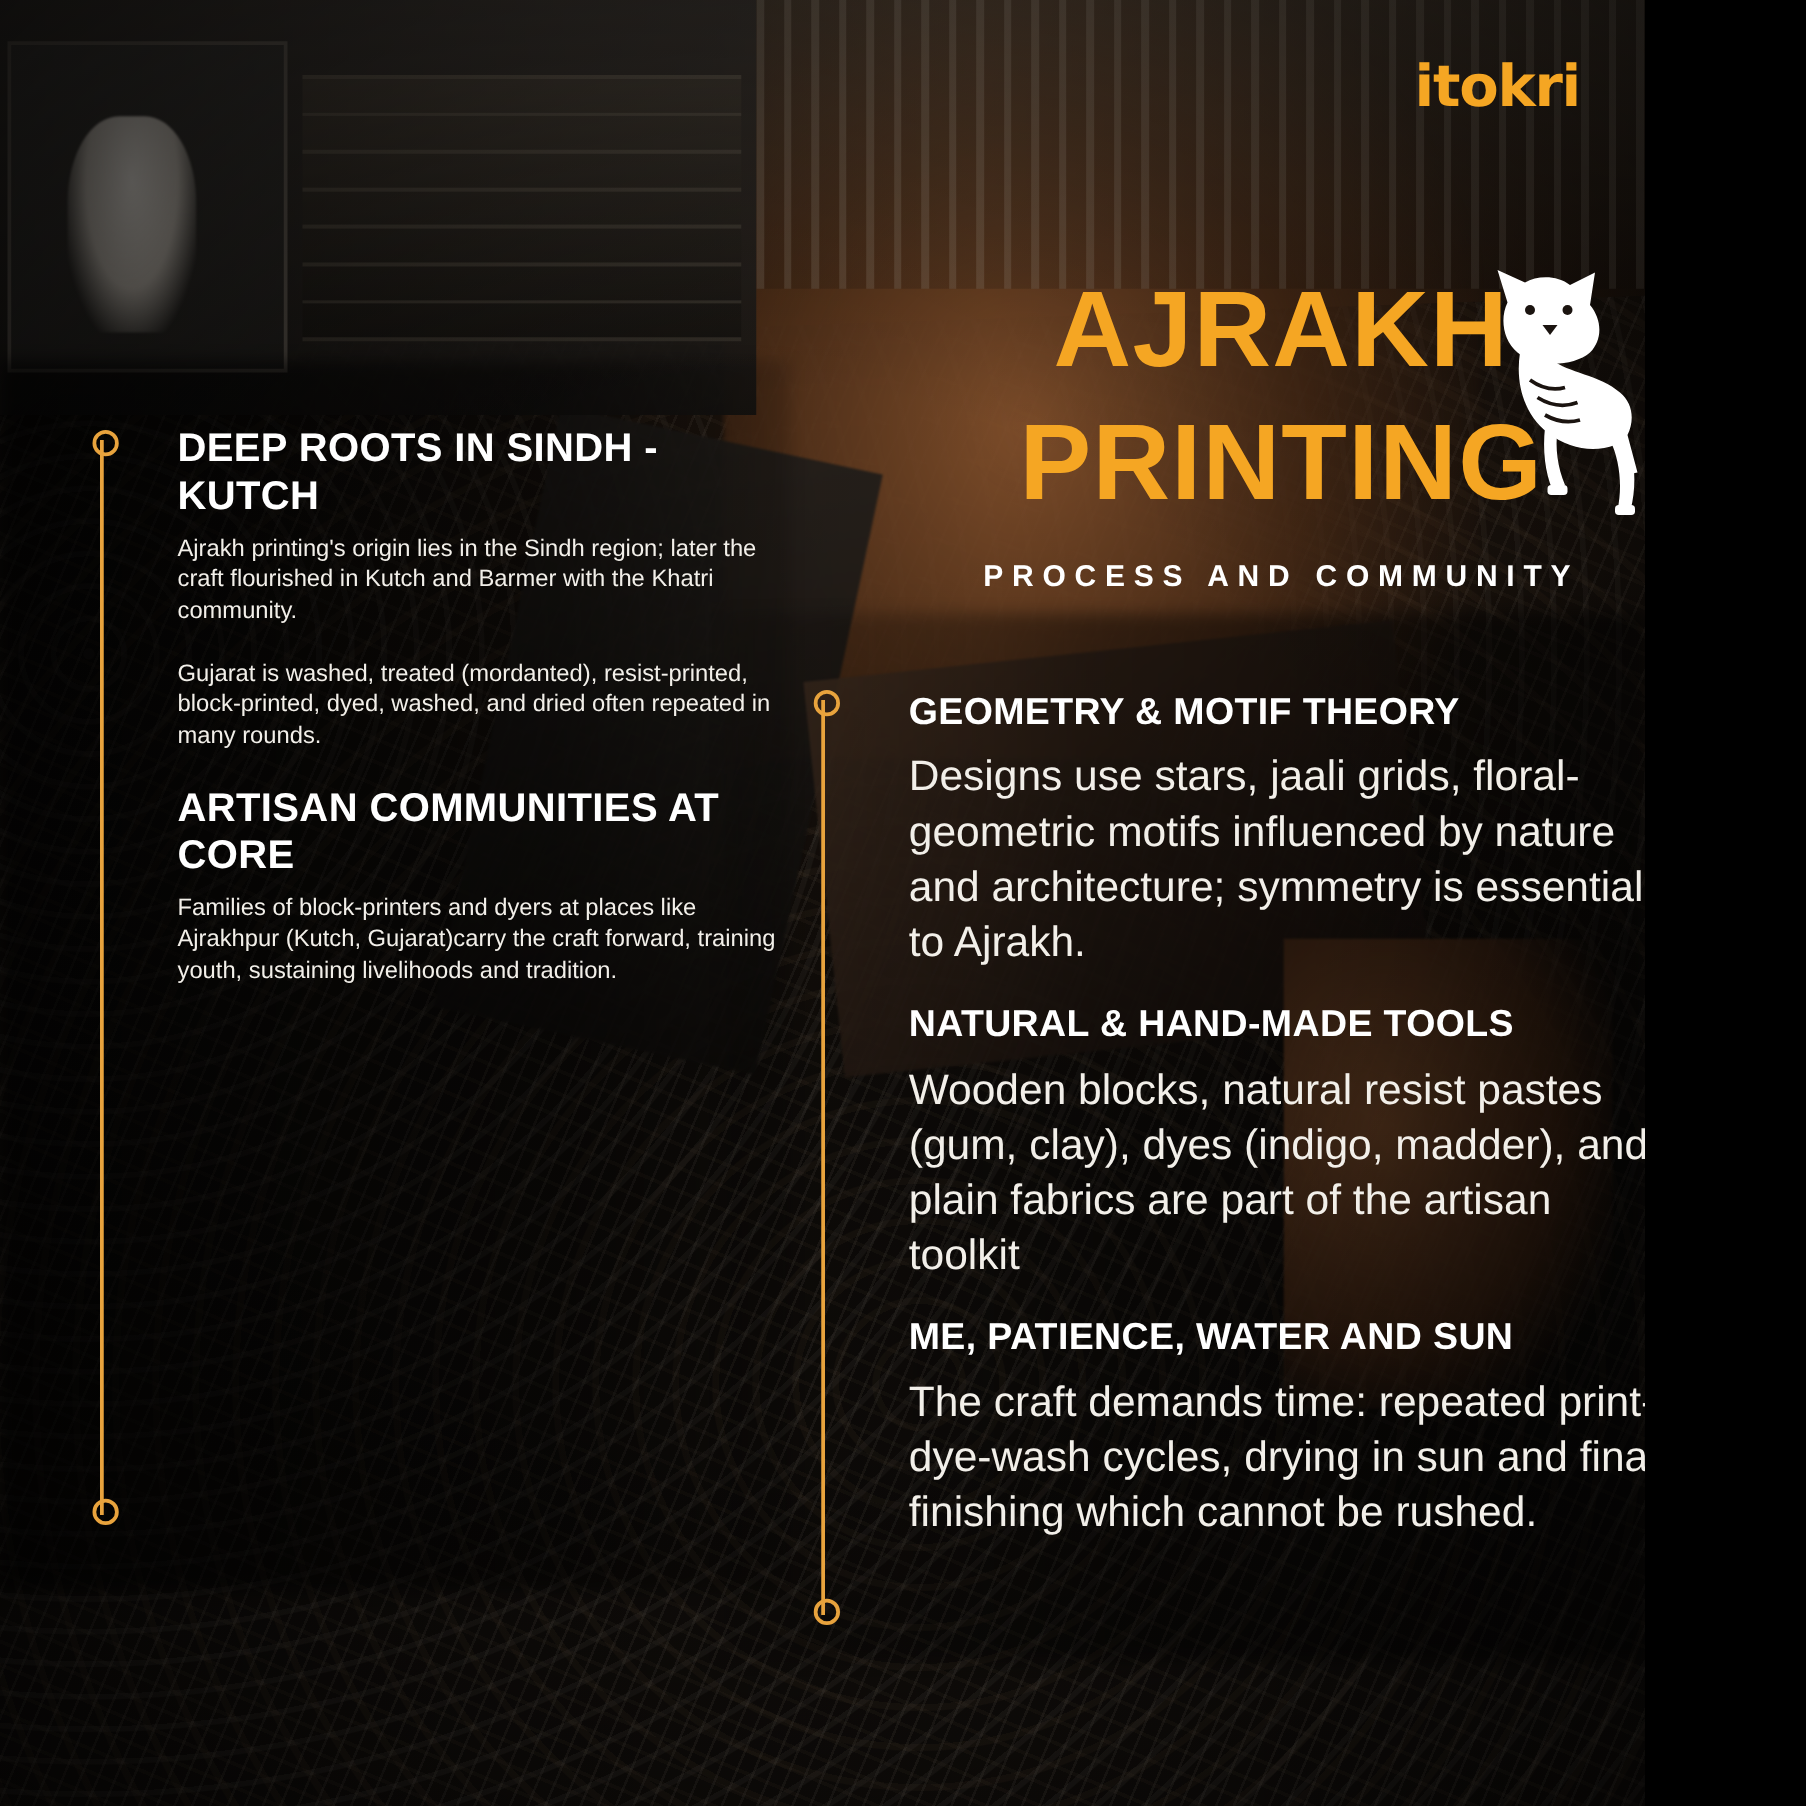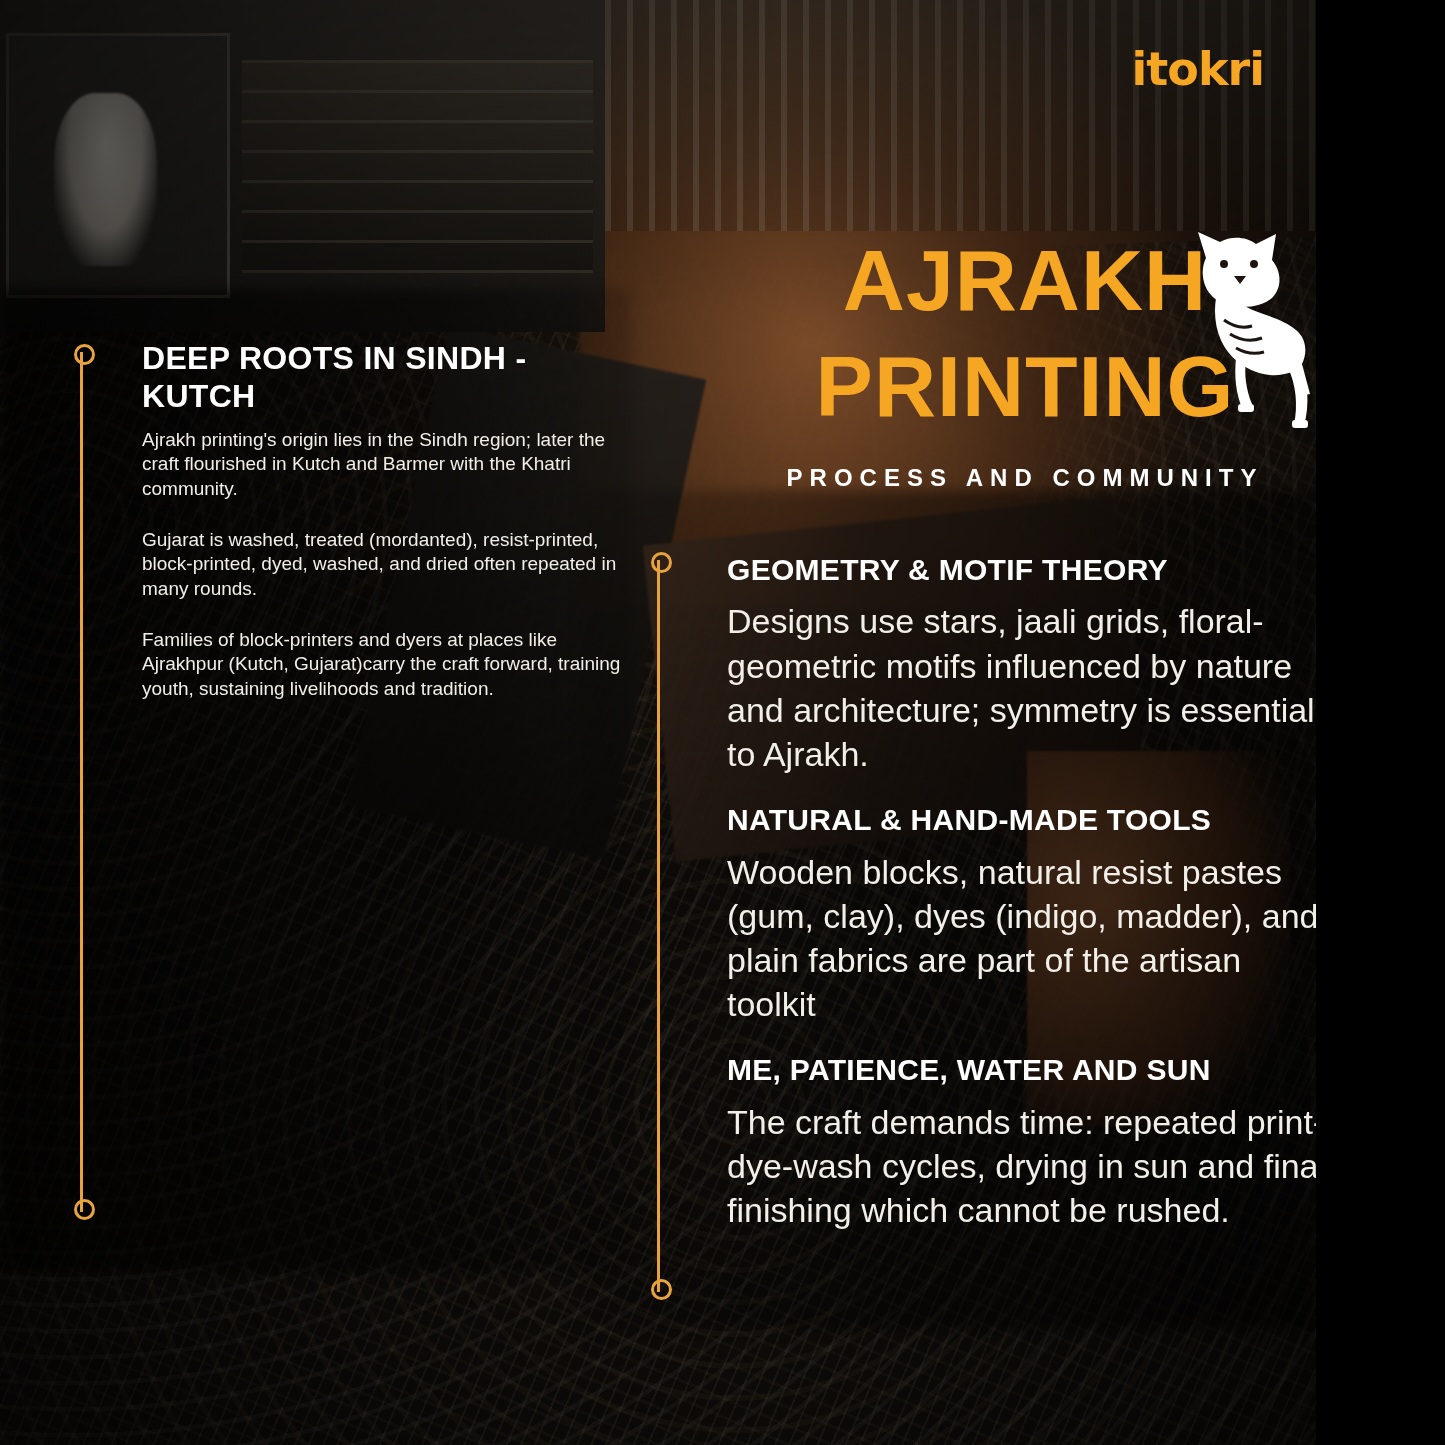--- a/index.html
+++ b/index.html
@@ -162,21 +162,21 @@
     font-weight: 700;
     letter-spacing: -1px;
     color: #F5A623;
     font-family: "DejaVu Sans", sans-serif;
   }
 
   
   .title-block {
     position: absolute;
     left: 640px;
-    top: 238px;
+    top: 222px;
     width: 770px;
     text-align: center;
     z-index: 5;
   }
   .title-line1, .title-line2 {
     color: #F5A623;
     font-weight: 800;
     font-size: 86px;
     line-height: 0.98;
     letter-spacing: 1px;
@@ -300,20 +300,21 @@
 
   <div class="col col-left">
     <div class="sec">
       <h2>DEEP ROOTS IN SINDH - KUTCH</h2>
       <p> Ajrakh printing's origin lies in the Sindh region; later the craft flourished in Kutch and Barmer with the Khatri community.</p>
     </div>
     <div class="sec">
       <p>Gujarat is washed, treated (mordanted), resist-printed, block-printed, dyed, washed, and dried often repeated in many rounds.</p>
     </div>
     <div class="sec">
+      <h2>ARTISAN COMMUNITIES AT CORE</h2>
       <p> Families of block-printers and dyers at places like Ajrakhpur (Kutch, Gujarat)carry the craft forward, training youth, sustaining livelihoods and tradition.</p>
     </div>
   </div>
 
   <div class="col col-right">
     <div class="sec">
       <h2>GEOMETRY &amp; MOTIF THEORY</h2>
       <p> Designs use stars, jaali grids, floral-geometric motifs influenced by nature and architecture; symmetry is essential to Ajrakh.</p>
     </div>
     <div class="sec">

